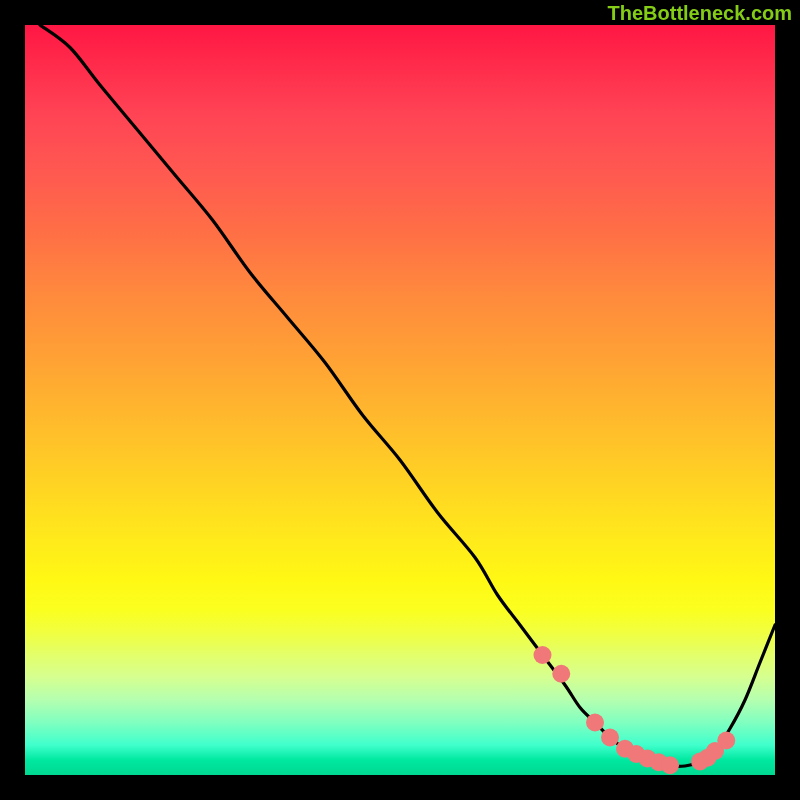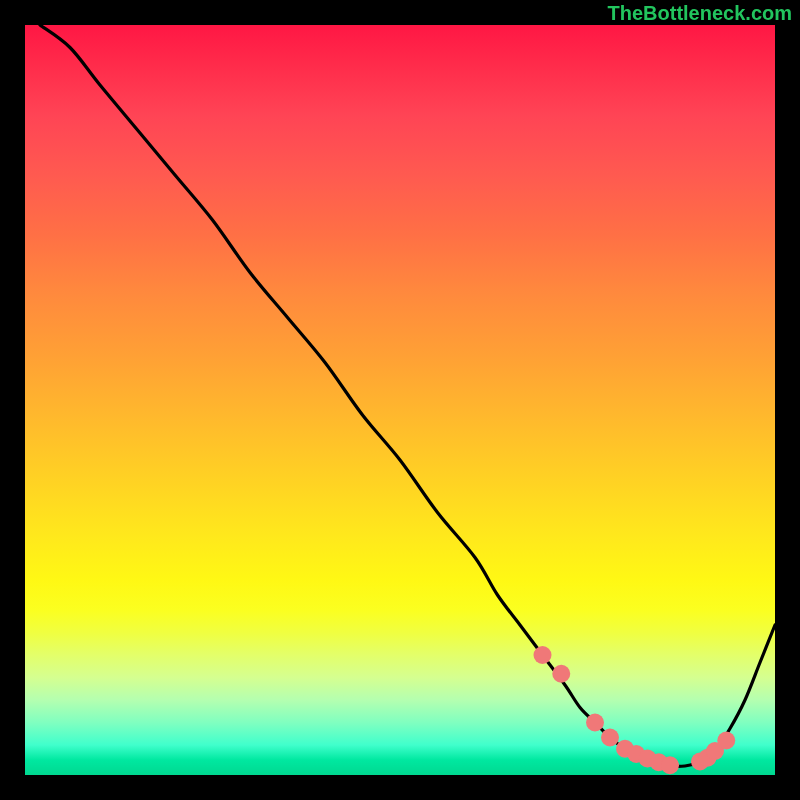--- a/index.html
+++ b/index.html
@@ -7,21 +7,21 @@
     width: 800px;
     height: 800px;
     background: #000;
     position: relative;
     font-family: Arial, sans-serif;
   }
   .watermark {
     position: absolute;
     top: 2px;
     right: 8px;
-    color: #22c55e;
+    color: #84cc16;
     font-size: 20px;
     font-weight: bold;
     z-index: 10;
   }
   .plot-area {
     position: absolute;
     left: 25px;
     top: 25px;
     width: 750px;
     height: 750px;

